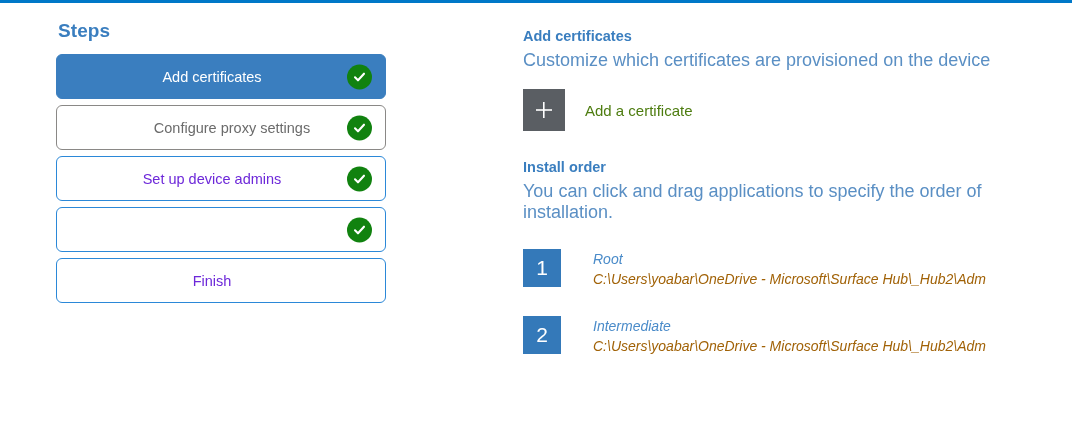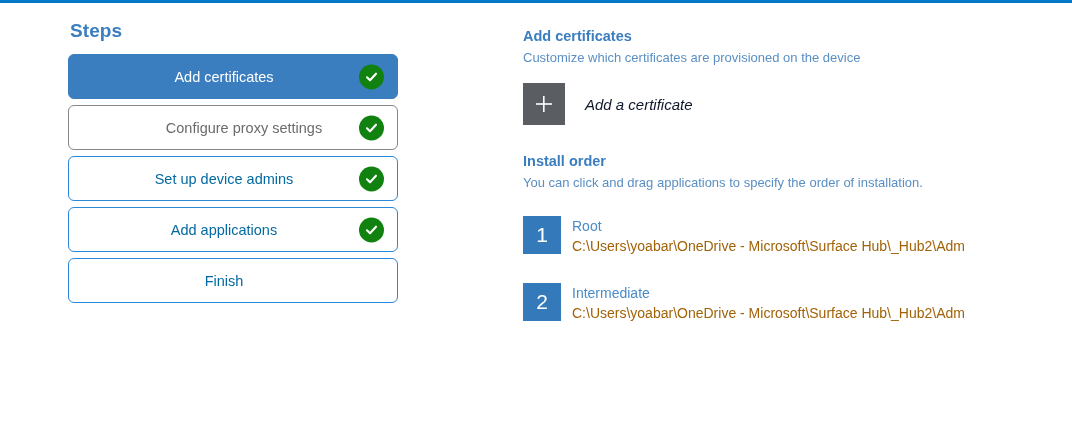--- a/index.html
+++ b/index.html
@@ -21,21 +21,21 @@
     left: 0;
     top: 0;
     width: 1072px;
     height: 3px;
     background: #0078c8;
   }
 
   
   #steps-panel {
     position: absolute;
-    left: 68px;
+    left: 56px;
     top: 20px;
     width: 332px;
   }
   #steps-title {
     font-size: 19px;
     font-weight: bold;
     color: #3a7ebf;
     letter-spacing: .1px;
     margin: 0 0 12px 2px;
   }
@@ -46,21 +46,21 @@
     width: 330px;
     height: 45px;
     margin-bottom: 6px;
     border-radius: 6px;
     display: flex;
     align-items: center;
     justify-content: center;
     font-size: 14.5px;
     background: #ffffff;
     border: 1px solid #2b88d8;
-    color: #0369a1;
+    color: #6d28d9;
     cursor: pointer;
   }
   .step-btn.is-active {
     background: #3a7ebf;
     border-color: #3a7ebf;
     color: #ffffff;
   }
   .step-btn.is-muted {
     border-color: #8a8886;
     color: #6b6b6b;
@@ -93,21 +93,21 @@
     top: 28px;
     width: 520px;
   }
   .section-head {
     font-size: 14.5px;
     font-weight: bold;
     color: #3a7ebf;
     margin: 0 0 6px 0;
   }
   .section-sub {
-    font-size: 13px;
+    font-size: 18px;
     color: #5a8fc4;
     margin: 0;
   }
 
   #add-cert-row {
     display: flex;
     align-items: center;
     margin-top: 18px;
   }
   #add-cert-tile {
@@ -116,23 +116,22 @@
     background: #5a5e63;
     display: flex;
     align-items: center;
     justify-content: center;
     cursor: pointer;
     flex: none;
   }
   #add-cert-label {
     margin-left: 20px;
     font-size: 15px;
-    color: #0f172a;
+    color: #4d7c0f;
     cursor: pointer;
-    font-style: italic;
   }
 
   #install-order-block { margin-top: 28px; }
 
   .order-item {
     display: flex;
     align-items: flex-start;
     margin-top: 26px;
     cursor: grab;
   }
@@ -141,23 +140,24 @@
     height: 38px;
     flex: none;
     background: #3479b9;
     color: #ffffff;
     font-size: 21px;
     display: flex;
     align-items: center;
     justify-content: center;
   }
   .order-text {
-    margin-left: 11px;
+    margin-left: 32px;
     line-height: 1.42;
     padding-top: 1px;
+    font-style: italic;
   }
   .order-name {
     font-size: 14px;
     color: #4a8bc9;
   }
   .order-path {
     font-size: 14px;
     color: #a16207;
     white-space: nowrap;
   }
@@ -188,21 +188,20 @@
       </div>
       <div class="step-btn">
         <span class="step-label">Set up device admins</span>
         <span class="check-badge">
           <svg width="15" height="15" viewBox="0 0 15 15" aria-hidden="true">
             <path d="M3 7.8 L6 10.8 L12 4.2" stroke="#ffffff" stroke-width="2.1" fill="none" stroke-linecap="round" stroke-linejoin="round"></path>
           </svg>
         </span>
       </div>
       <div class="step-btn">
-        <span class="step-label">Add applications</span>
         <span class="check-badge">
           <svg width="15" height="15" viewBox="0 0 15 15" aria-hidden="true">
             <path d="M3 7.8 L6 10.8 L12 4.2" stroke="#ffffff" stroke-width="2.1" fill="none" stroke-linecap="round" stroke-linejoin="round"></path>
           </svg>
         </span>
       </div>
       <div class="step-btn">
         <span class="step-label">Finish</span>
       </div>
     </div>

